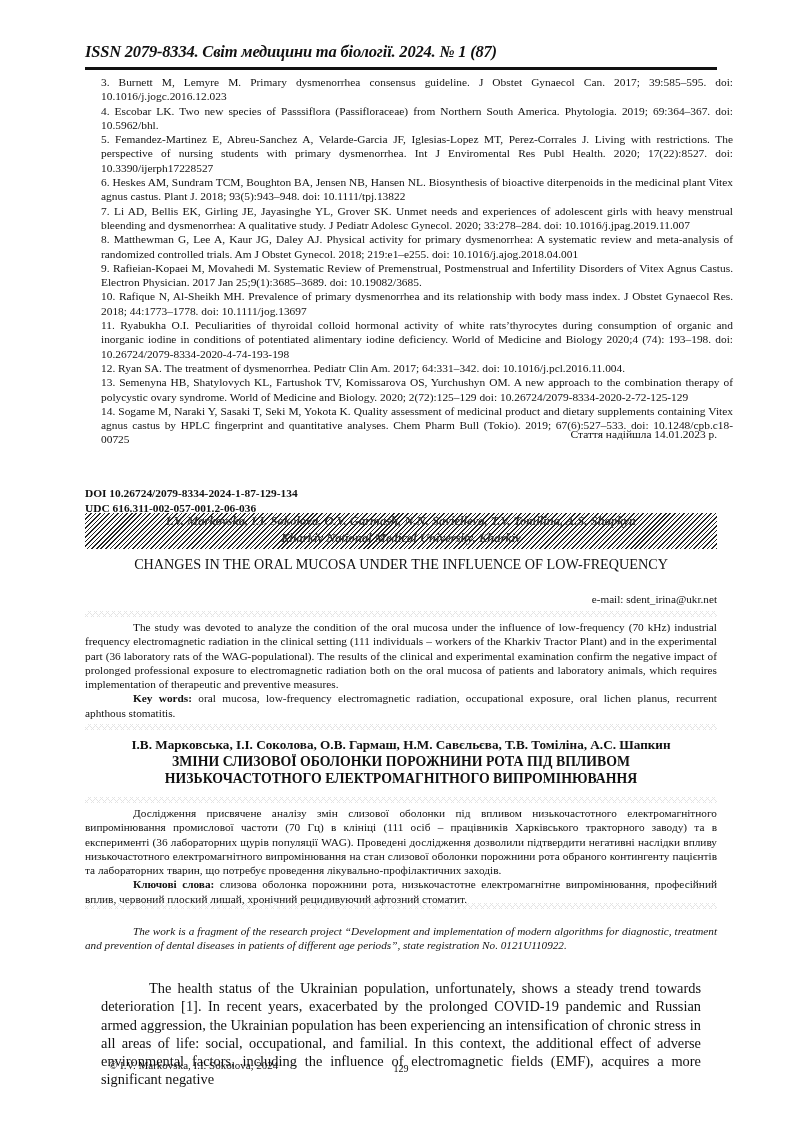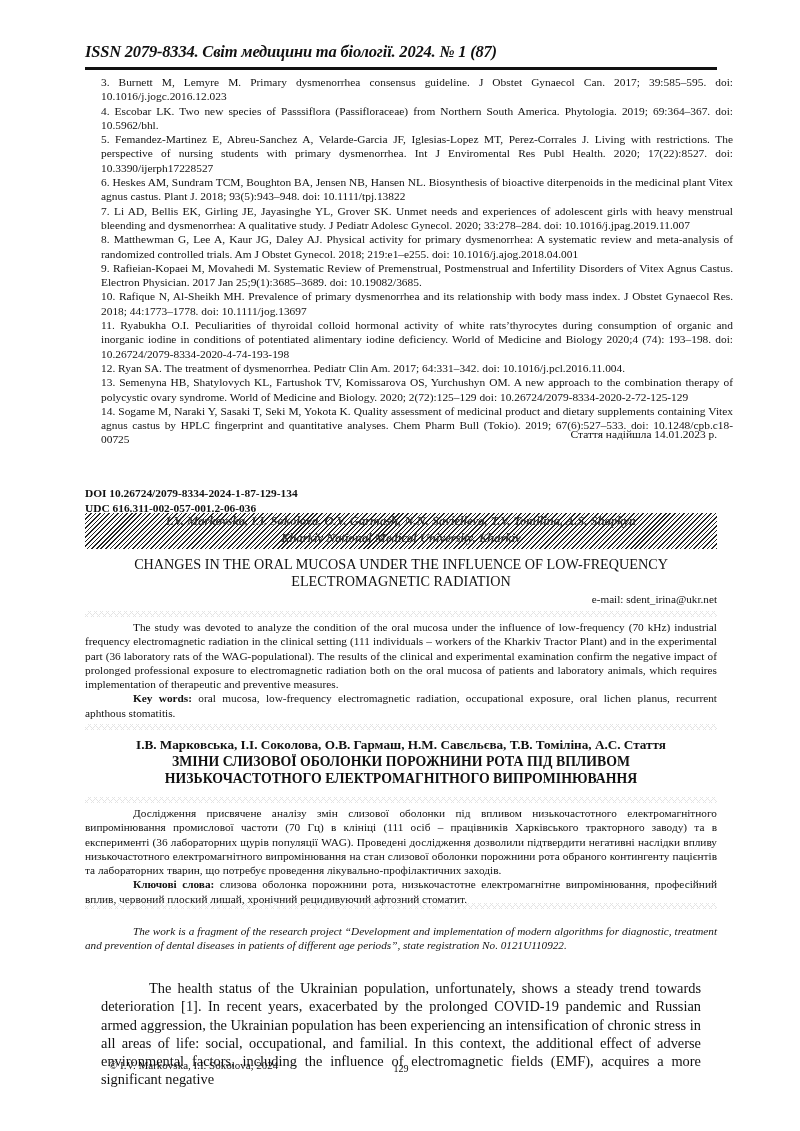--- a/index.html
+++ b/index.html
@@ -91,35 +91,34 @@
     <div>UDC 616.311-002-057-001.2-06-036</div>
   </div>
 
   <div class="hatch">
     <span>I.V. Markovska, I.I. Sokolova, O.V. Garmash, N.N. Savielieva, T.V. Tomilina, A.S. Shapkyn</span>
     <span>Kharkiv National Medical University, Kharkiv</span>
   </div>
 
   <div class="title-en">
     <div>CHANGES IN THE ORAL MUCOSA UNDER THE INFLUENCE OF LOW-FREQUENCY</div>
-    <div>ELECTROMAGNETIC RADIATION</div>
   </div>
 
   <div class="email">e-mail: sdent_irina@ukr.net</div>
 
   <div class="zigzag" style="top:611px"></div>
 
   <div class="abstract" style="top:620px">
     <p>The study was devoted to analyze the condition of the oral mucosa under the influence of low-frequency (70 kHz) industrial frequency electromagnetic radiation in the clinical setting (111 individuals – workers of the Kharkiv Tractor Plant) and in the experimental part (36 laboratory rats of the WAG-populational). The results of the clinical and experimental examination confirm the negative impact of prolonged professional exposure to electromagnetic radiation both on the oral mucosa of patients and laboratory animals, which requires implementation of therapeutic and preventive measures.</p>
     <p><span class="kw-label">Key words:</span><span> oral mucosa, low-frequency electromagnetic radiation, occupational exposure, oral lichen planus, recurrent aphthous stomatitis.</span></p>
   </div>
 
   <div class="zigzag" style="top:724px"></div>
 
-  <div class="authors-ua">І.В. Марковська, І.І. Соколова, О.В. Гармаш, Н.М. Савєльєва, Т.В. Томіліна, А.С. Стаття</div>
+  <div class="authors-ua">І.В. Марковська, І.І. Соколова, О.В. Гармаш, Н.М. Савєльєва, Т.В. Томіліна, А.С. Шапкин</div>
 
   <div class="title-ua">
     <div>ЗМІНИ СЛИЗОВОЇ ОБОЛОНКИ ПОРОЖНИНИ РОТА ПІД ВПЛИВОМ</div>
     <div>НИЗЬКОЧАСТОТНОГО ЕЛЕКТРОМАГНІТНОГО ВИПРОМІНЮВАННЯ</div>
   </div>
 
   <div class="zigzag" style="top:797px"></div>
 
   <div class="abstract" style="top:806px">
     <p>Дослідження присвячене аналізу змін слизової оболонки під впливом низькочастотного електромагнітного випромінювання промислової частоти (70 Гц)  в клініці (111 осіб – працівників Харківського тракторного заводу) та в експерименті (36 лабораторних щурів популяції WAG). Проведені дослідження дозволили підтвердити негативні наслідки впливу низькочастотного електромагнітного випромінювання на стан слизової оболонки порожнини рота обраного контингенту пацієнтів та лабораторних тварин, що потребує проведення лікувально-профілактичних заходів.</p>

